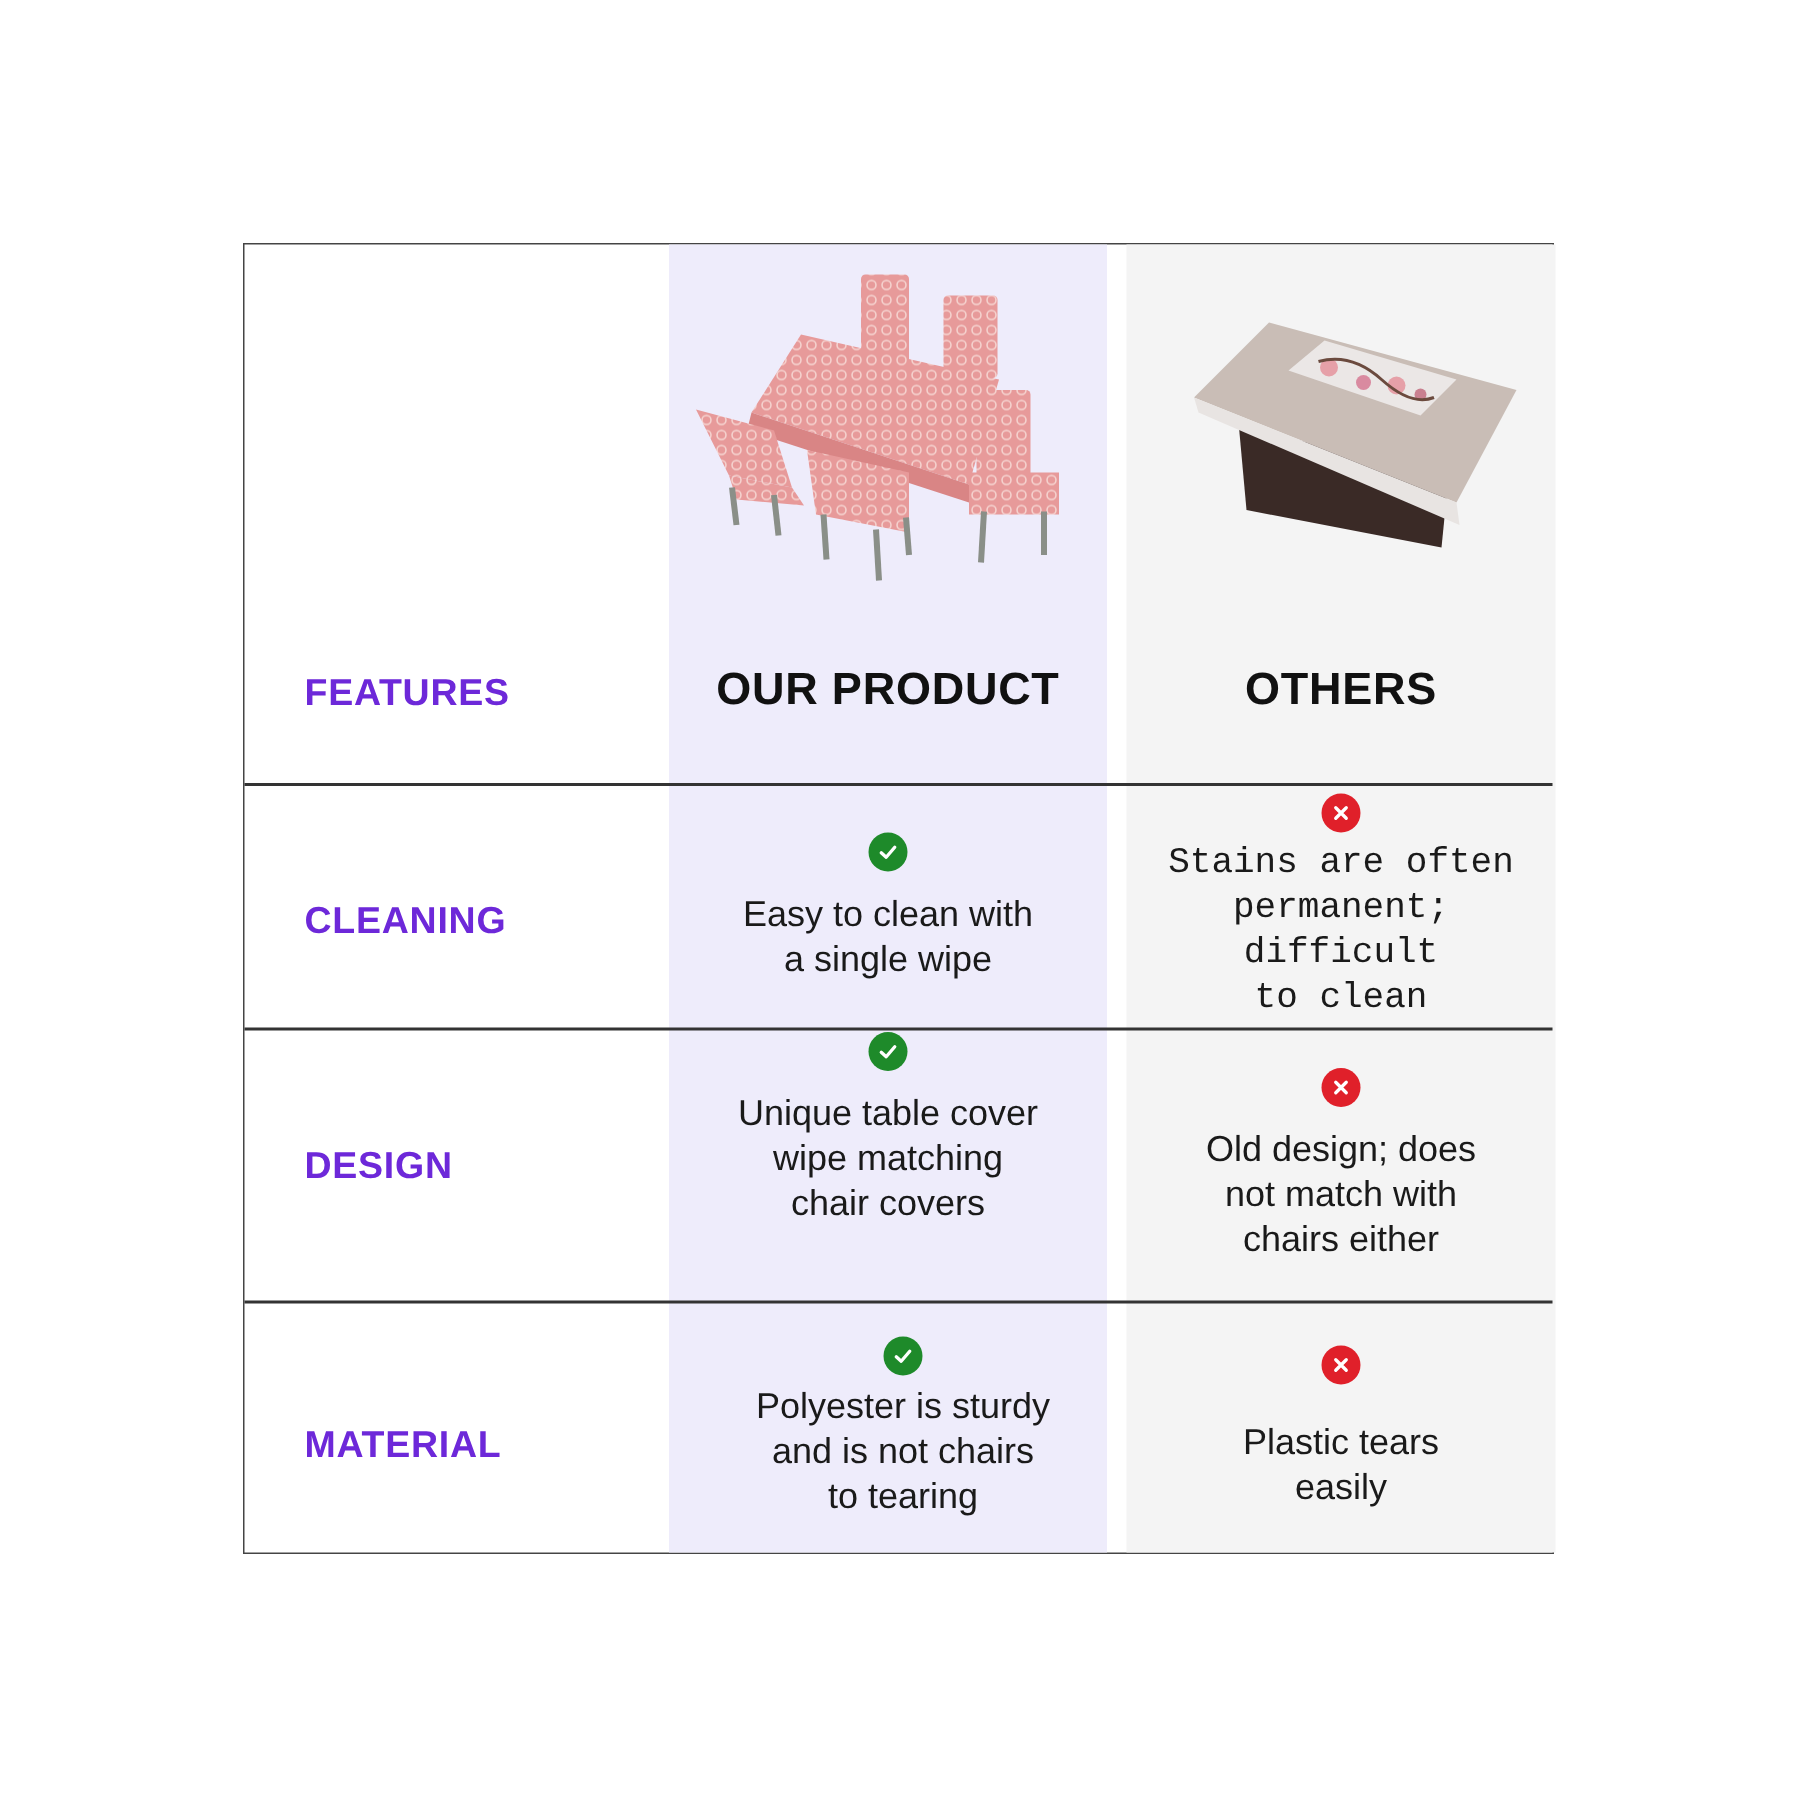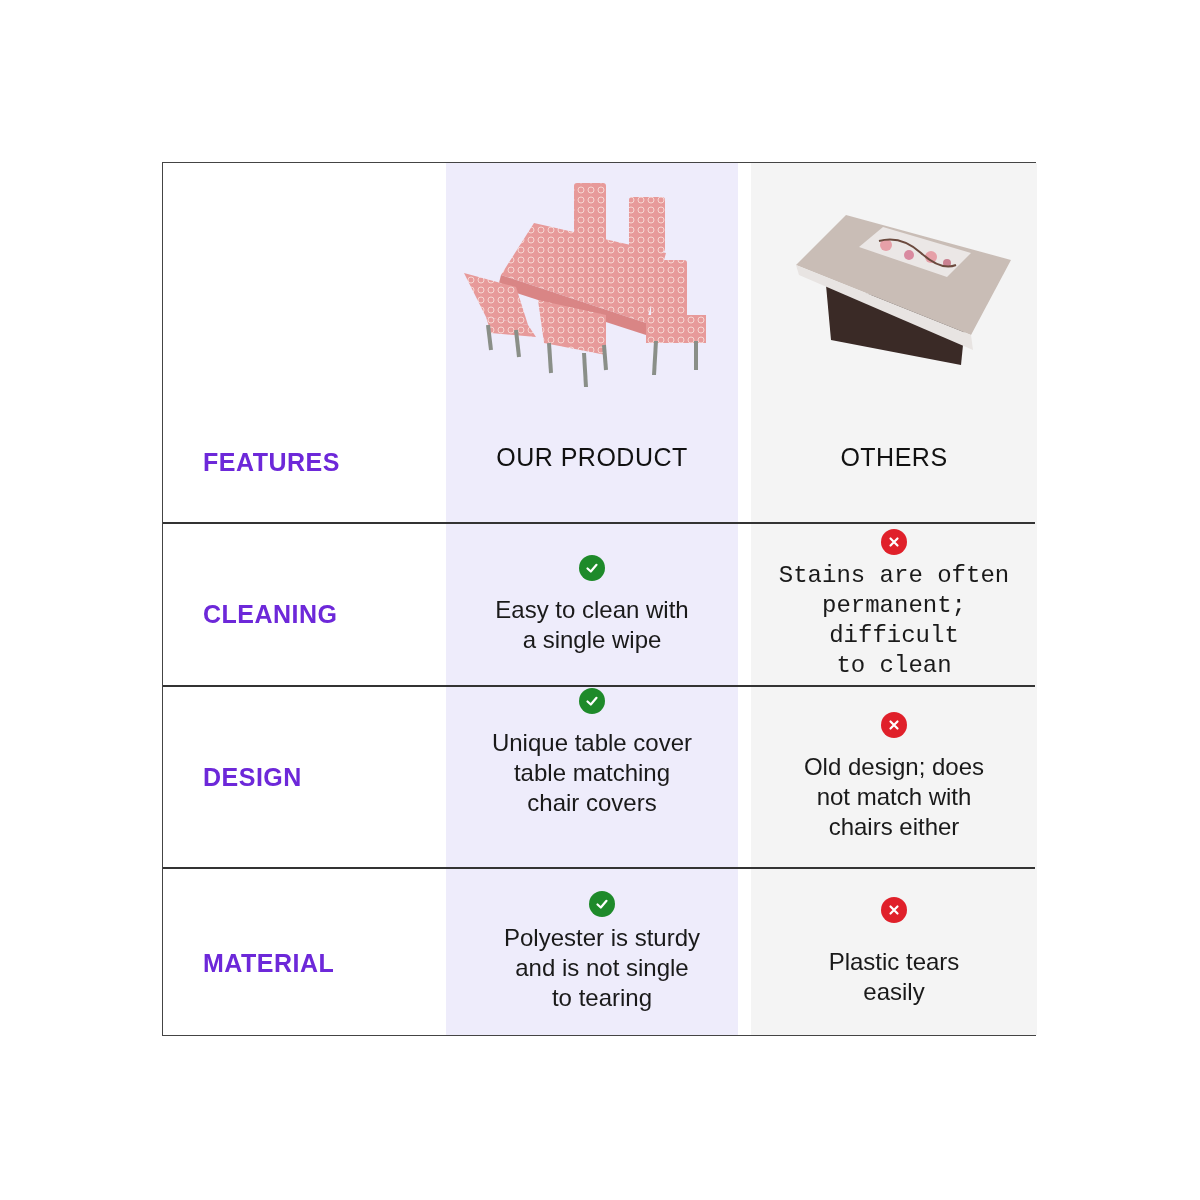--- a/index.html
+++ b/index.html
@@ -5,21 +5,21 @@
   html, body { margin:0; padding:0; }
   body { width:1200px; height:1200px; background:#ffffff; position:relative; overflow:hidden;
          font-family:"Liberation Sans", sans-serif; color:#111; }
   .frame { position:absolute; left:162px; top:162px; width:874px; height:874px;
            border:1.5px solid #444; box-sizing:border-box; background:#fff; }
   .col-bg { position:absolute; top:0; bottom:0; }
   .col-ours { left:283px; width:292px; background:#eeecfb; }
   .col-others { left:588px; width:286px; background:#f4f4f4; }
   .divider { position:absolute; left:0; right:0; height:2px; background:#333; }
   .feat-label { position:absolute; left:40px; font-weight:bold; font-size:25px; letter-spacing:0.5px; color:#6d28d9; }
-  .hdr-label { position:absolute; font-weight:normal; font-size:25px; letter-spacing:0.5px; text-align:center; color:#111; }
+  .hdr-label { position:absolute; font-weight:bold; font-size:30px; letter-spacing:0.5px; text-align:center; color:#111; }
   .cell { position:absolute; display:flex; flex-direction:column; align-items:center; justify-content:center; text-align:center; }
   .cell .txt { font-size:24px; line-height:30px; color:#1a1a1a; }
   .icon { width:26px; height:26px; border-radius:50%; display:flex; align-items:center; justify-content:center; margin-bottom:14px; }
   .icon svg { width:16px; height:16px; }
   .ok { background:#1e8a2a; }
   .no { background:#e0202a; }
   .img-box { position:absolute; overflow:hidden; }
 </style>
 </head>
 <body>
@@ -113,21 +113,21 @@
 
   <div class="feat-label" style="top:600px;">DESIGN</div>
   <div class="cell" style="left:283px; width:292px; top:524px; height:132px;">
     <div class="icon ok">
       <svg viewBox="0 0 16 16">
           <path d="M3.5 8.5 L6.8 11.5 L12.5 4.8" stroke="#fff" stroke-width="2.2" fill="none" stroke-linecap="round" stroke-linejoin="round"></path>
         </svg>
     </div>
     <div class="txt">
       <div>Unique table cover</div>
-      <div>table matching</div>
+      <div>wipe matching</div>
       <div>chair covers</div>
     </div>
   </div>
   <div class="cell" style="left:588px; width:286px; top:524px; height:180px;">
     <div class="icon no">
       <svg viewBox="0 0 16 16">
           <path d="M4.5 4.5 L11.5 11.5 M11.5 4.5 L4.5 11.5" stroke="#fff" stroke-width="2.2" stroke-linecap="round"></path>
         </svg>
     </div>
     <div class="txt">
@@ -141,21 +141,21 @@
 
   <div class="feat-label" style="top:786px;">MATERIAL</div>
   <div class="cell" style="left:283px; width:292px; top:706px; height:166px;margin-left:10px;">
     <div class="icon ok" style="margin-bottom:6px;">
       <svg viewBox="0 0 16 16">
           <path d="M3.5 8.5 L6.8 11.5 L12.5 4.8" stroke="#fff" stroke-width="2.2" fill="none" stroke-linecap="round" stroke-linejoin="round"></path>
         </svg>
     </div>
     <div class="txt">
       <div>Polyester is sturdy</div>
-      <div>and is not single</div>
+      <div>and is not chairs</div>
       <div>to tearing</div>
     </div>
   </div>
   <div class="cell" style="left:588px; width:286px; top:706px; height:166px;">
     <div class="icon no" style="margin-bottom:24px;">
       <svg viewBox="0 0 16 16">
           <path d="M4.5 4.5 L11.5 11.5 M11.5 4.5 L4.5 11.5" stroke="#fff" stroke-width="2.2" stroke-linecap="round"></path>
         </svg>
     </div>
     <div class="txt">

